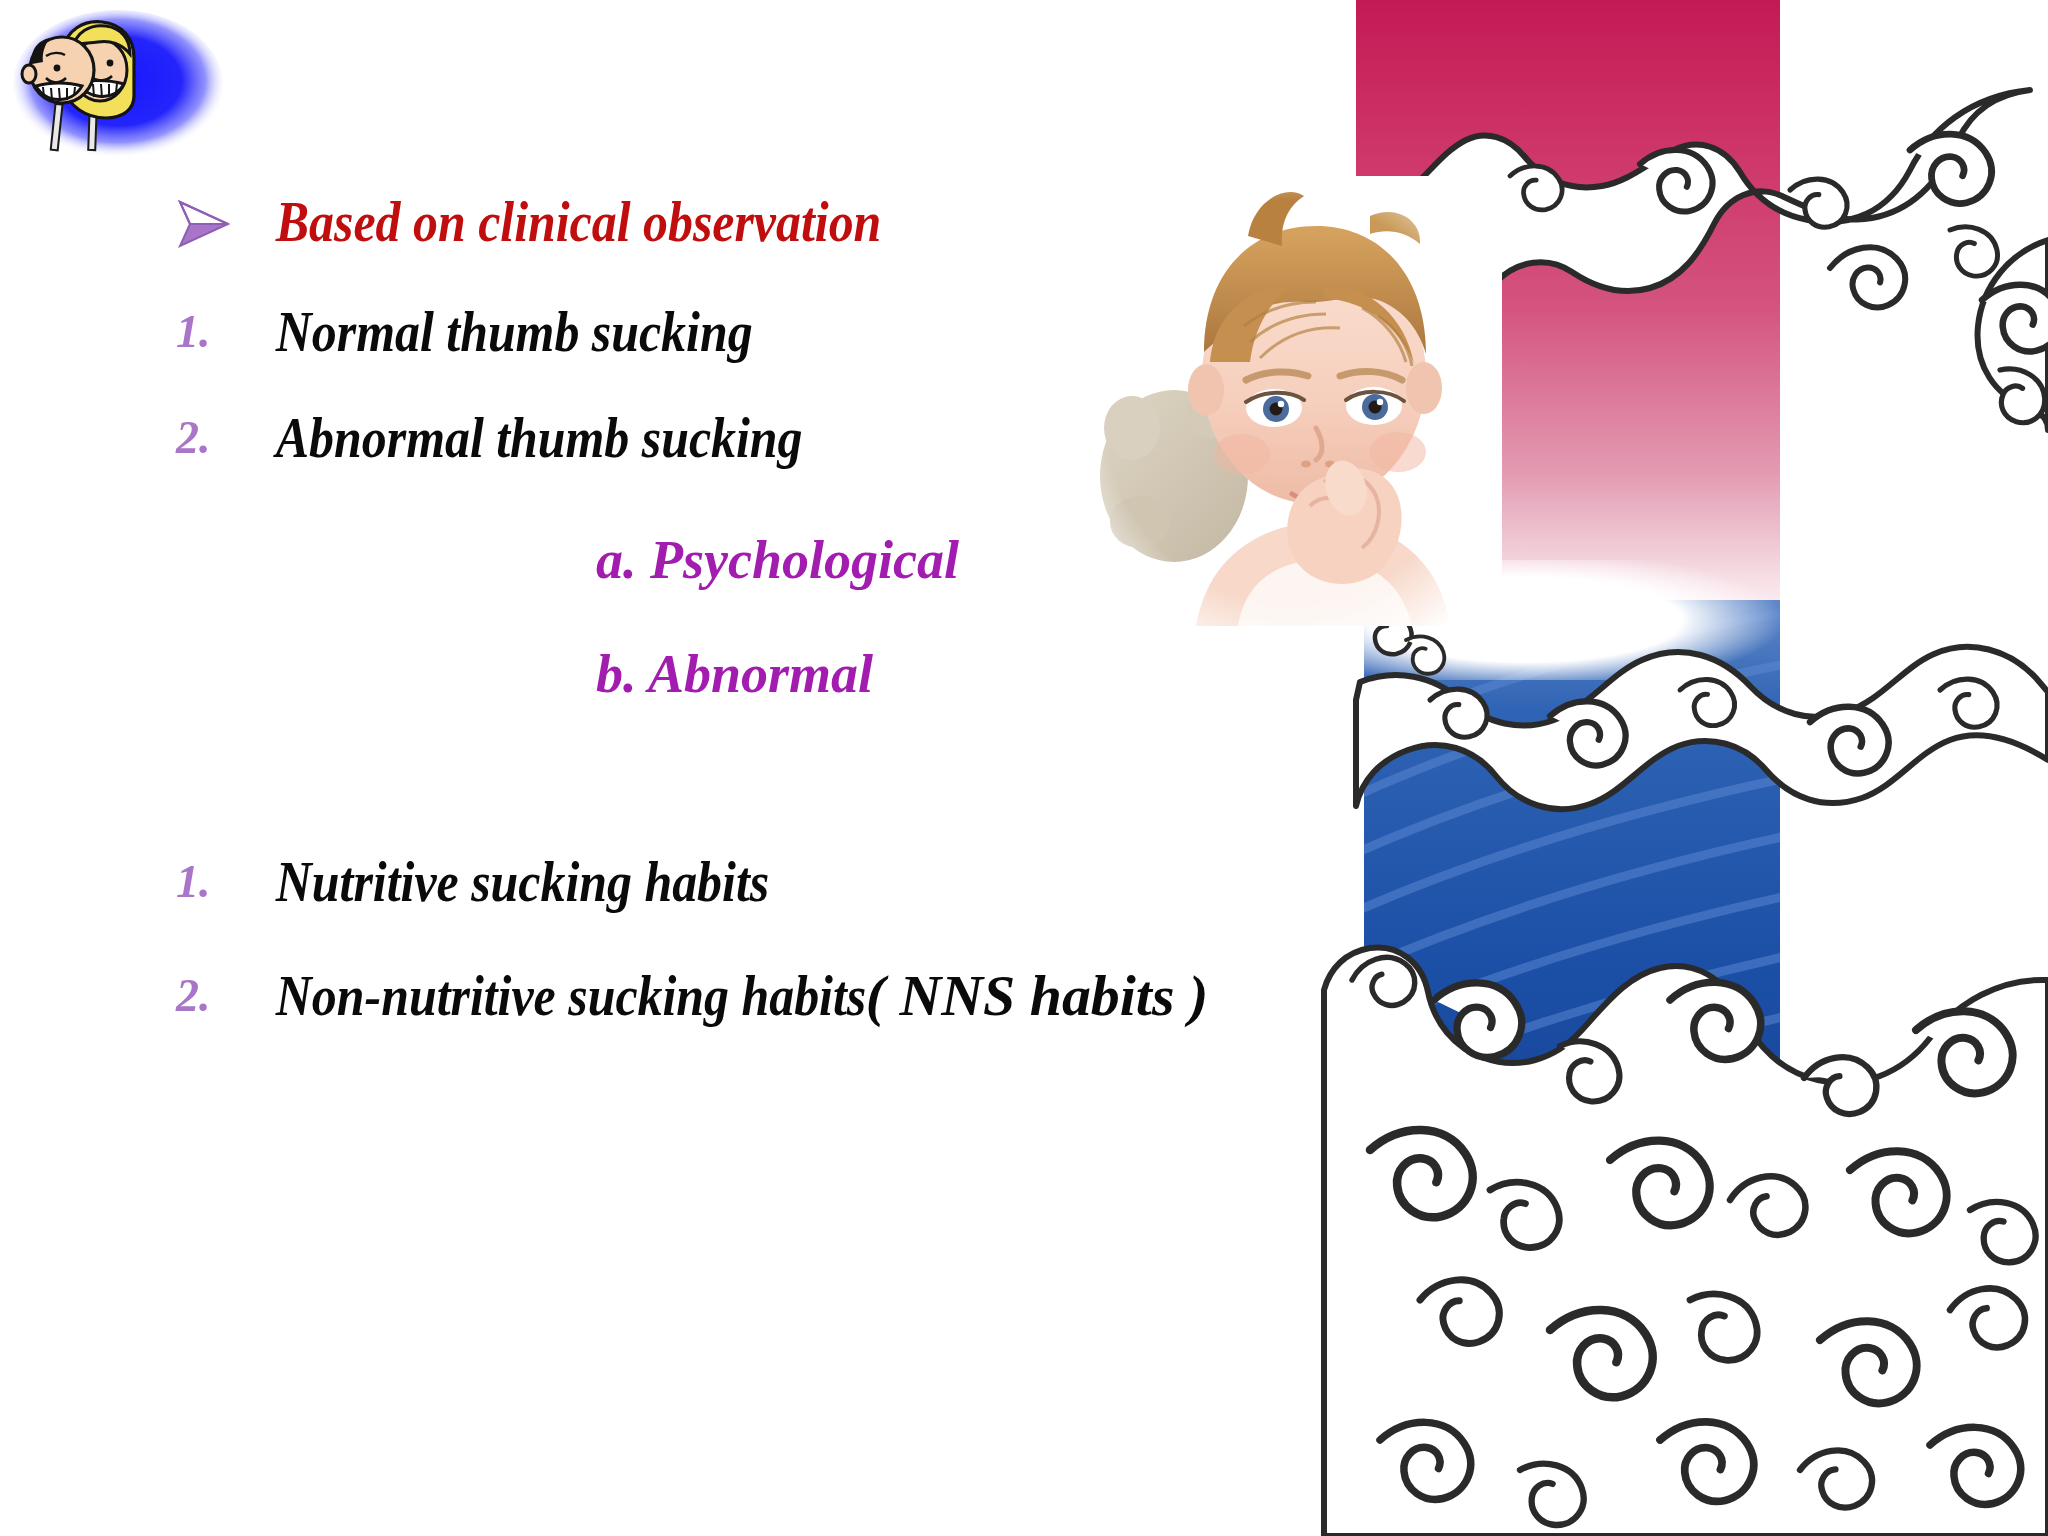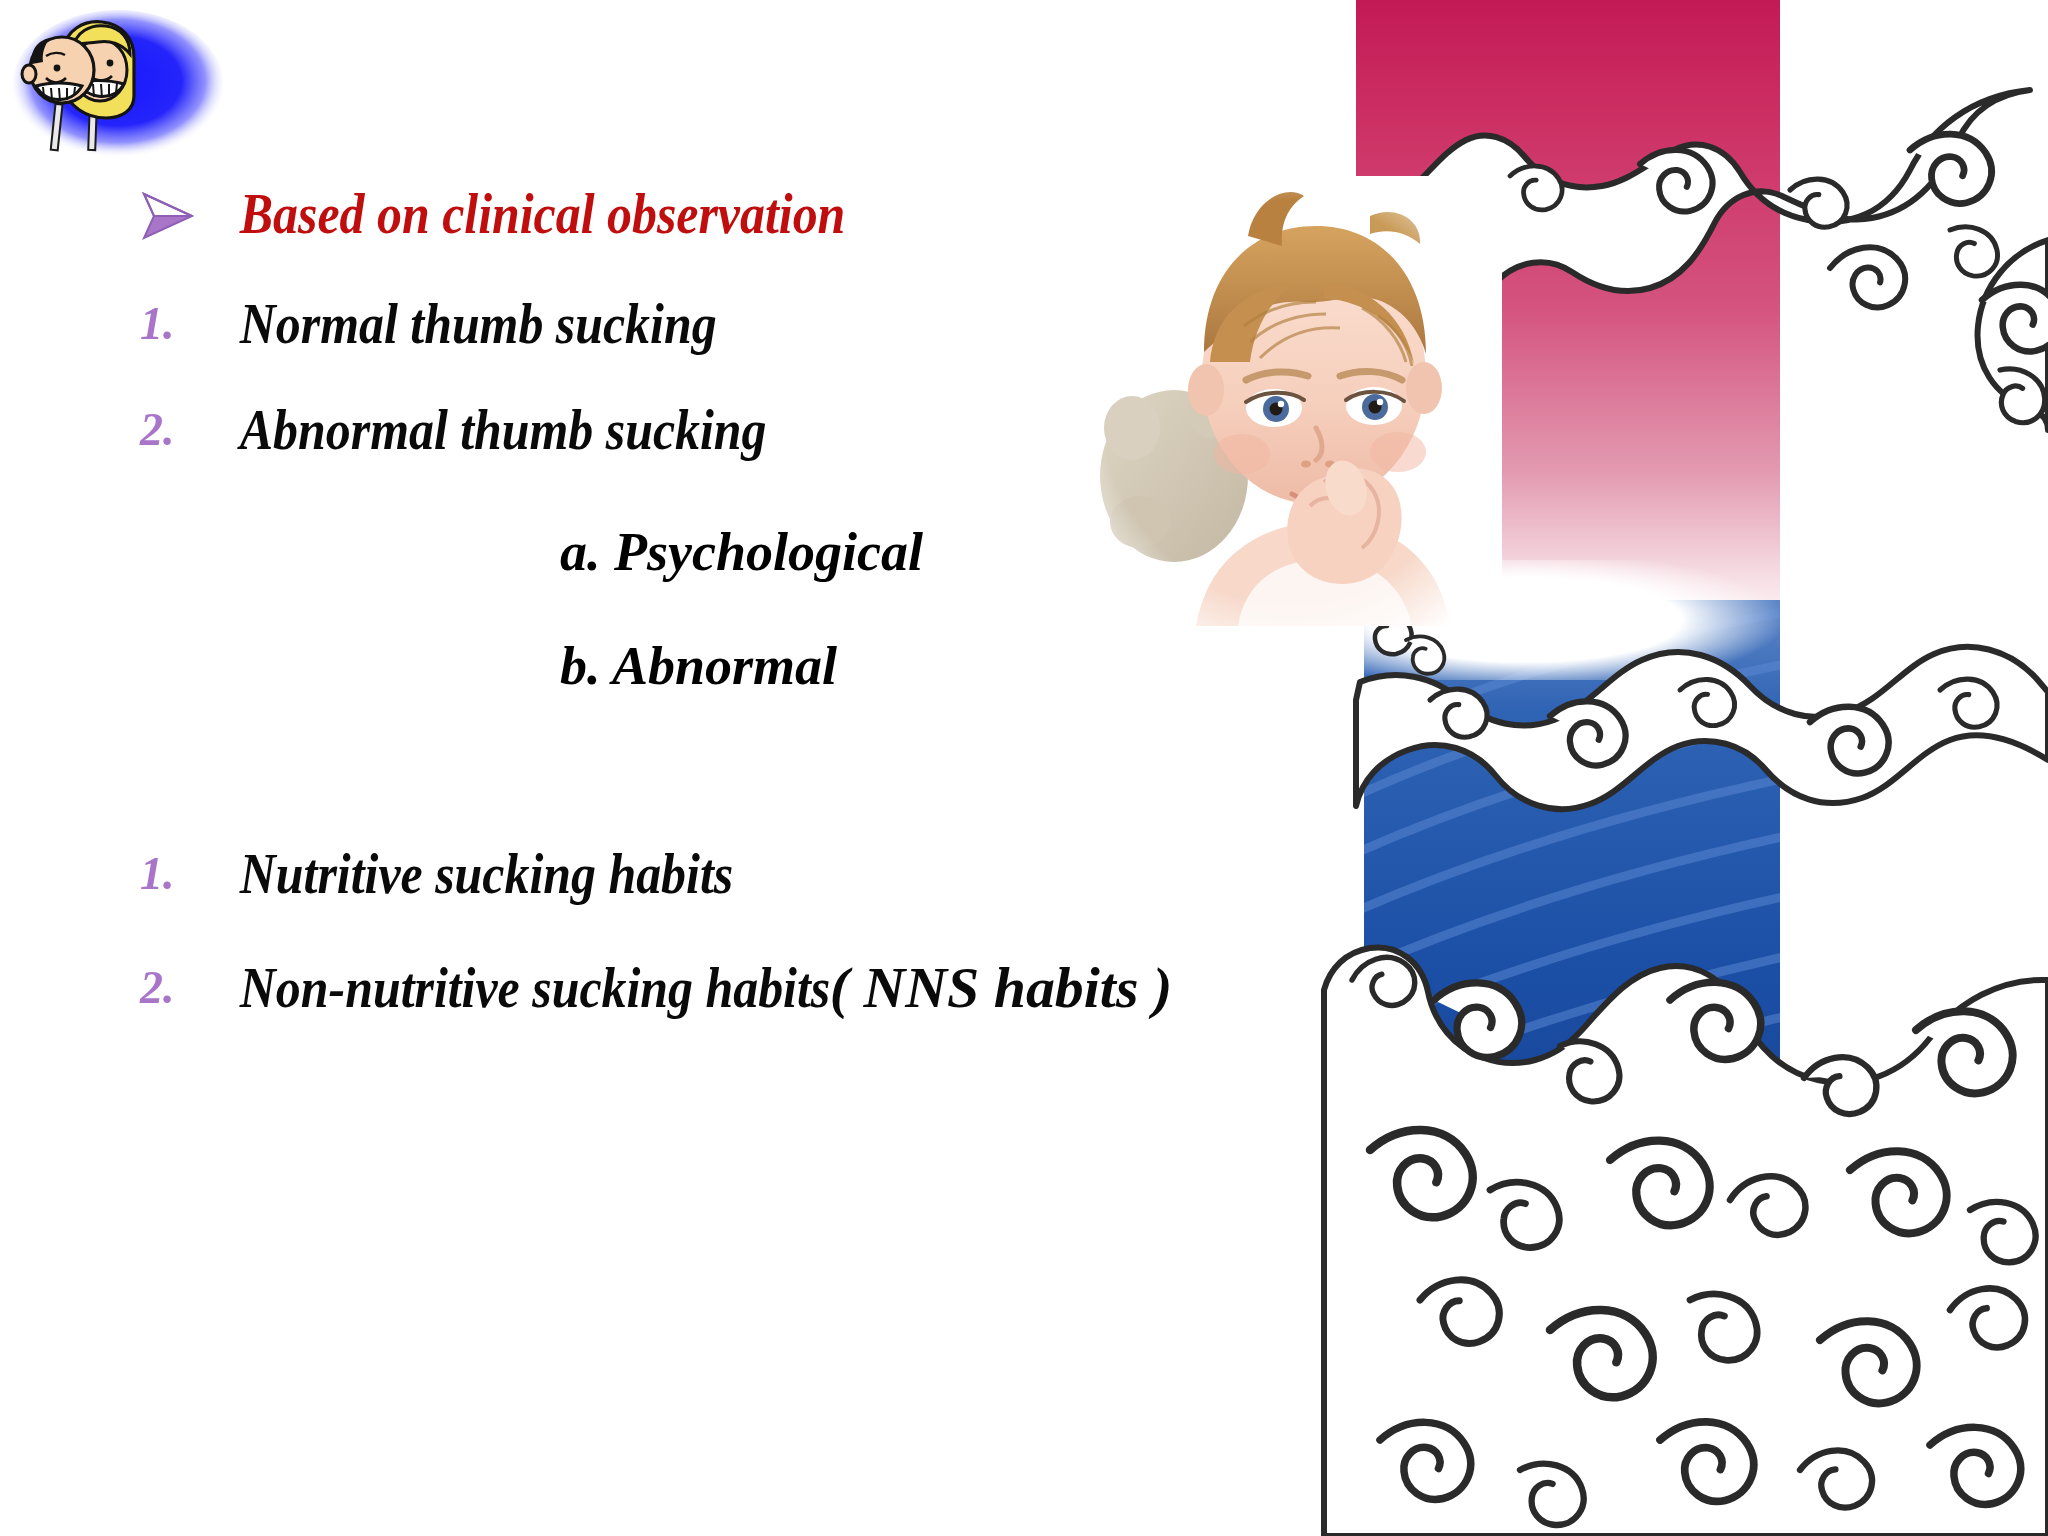--- a/index.html
+++ b/index.html
@@ -46,21 +46,21 @@
   .title{
     position:absolute;left:300px;top:58px;width:760px;
     text-align:center;
     font-family:"Liberation Serif", serif;
     font-size:62px;font-weight:400;letter-spacing:1px;
     color:#c00d0d;
     white-space:nowrap;
   }
 
   
-  .content{position:absolute;left:0;top:185px;width:1340px;}
+  .content{position:absolute;left:0;top:193px;width:1340px;padding-left:36px;}
 
   .row{position:relative;display:flex;align-items:flex-start;}
 
   .arrow-marker{
     width:62px;min-width:62px;margin-left:140px;
     display:flex;align-items:center;justify-content:flex-start;
     padding-top:6px;
   }
   .num-marker{
     width:62px;min-width:62px;margin-left:140px;
@@ -83,21 +83,21 @@
   .item-text{
     color:#0a0a0a;
     font-family:"Liberation Serif", serif;
     font-weight:700;font-style:italic;
     font-size:58px;line-height:1;
     transform:scaleX(.86);transform-origin:left center;
     white-space:nowrap;
     padding-left:44px;
   }
   .sub-text{
-    color:#000000;
+    color:#a21caf;
     font-family:"Liberation Serif", serif;
     font-weight:700;font-style:italic;
     font-size:54px;line-height:1;
     white-space:nowrap;
     margin-left:560px;
   }
   .item-text .wide{display:inline-block;transform:scaleX(1.16);transform-origin:left center;}
   .gap-a{height:52px;}
   .gap-b{height:48px;}
   .gap-c{height:66px;}

